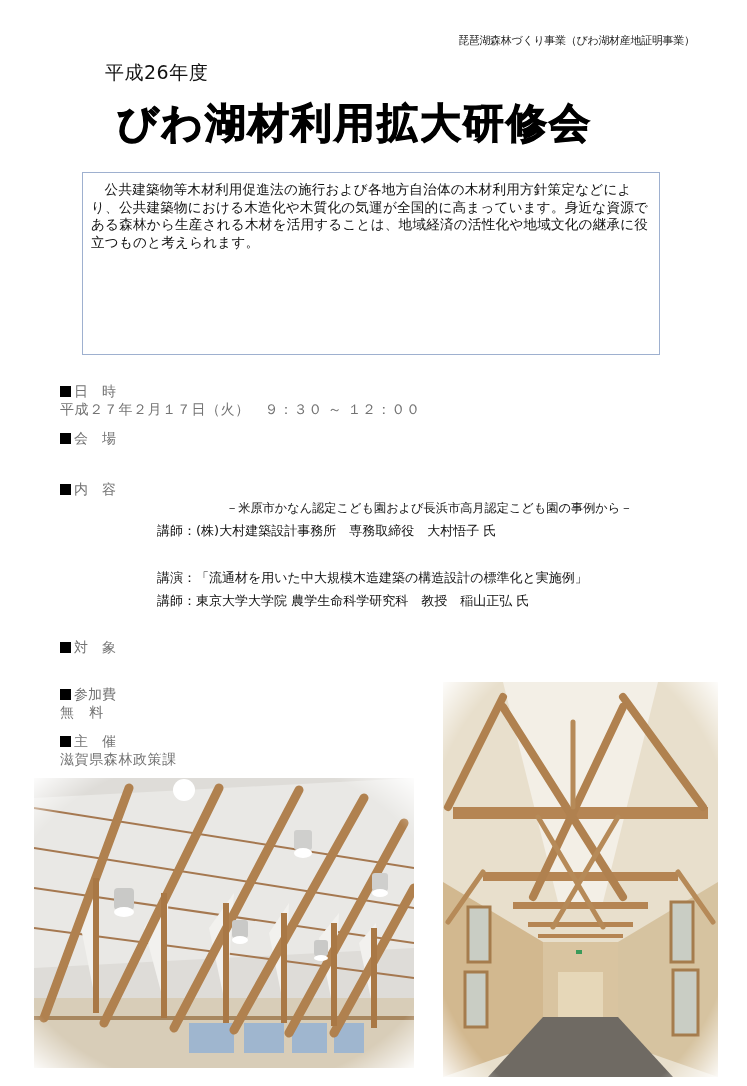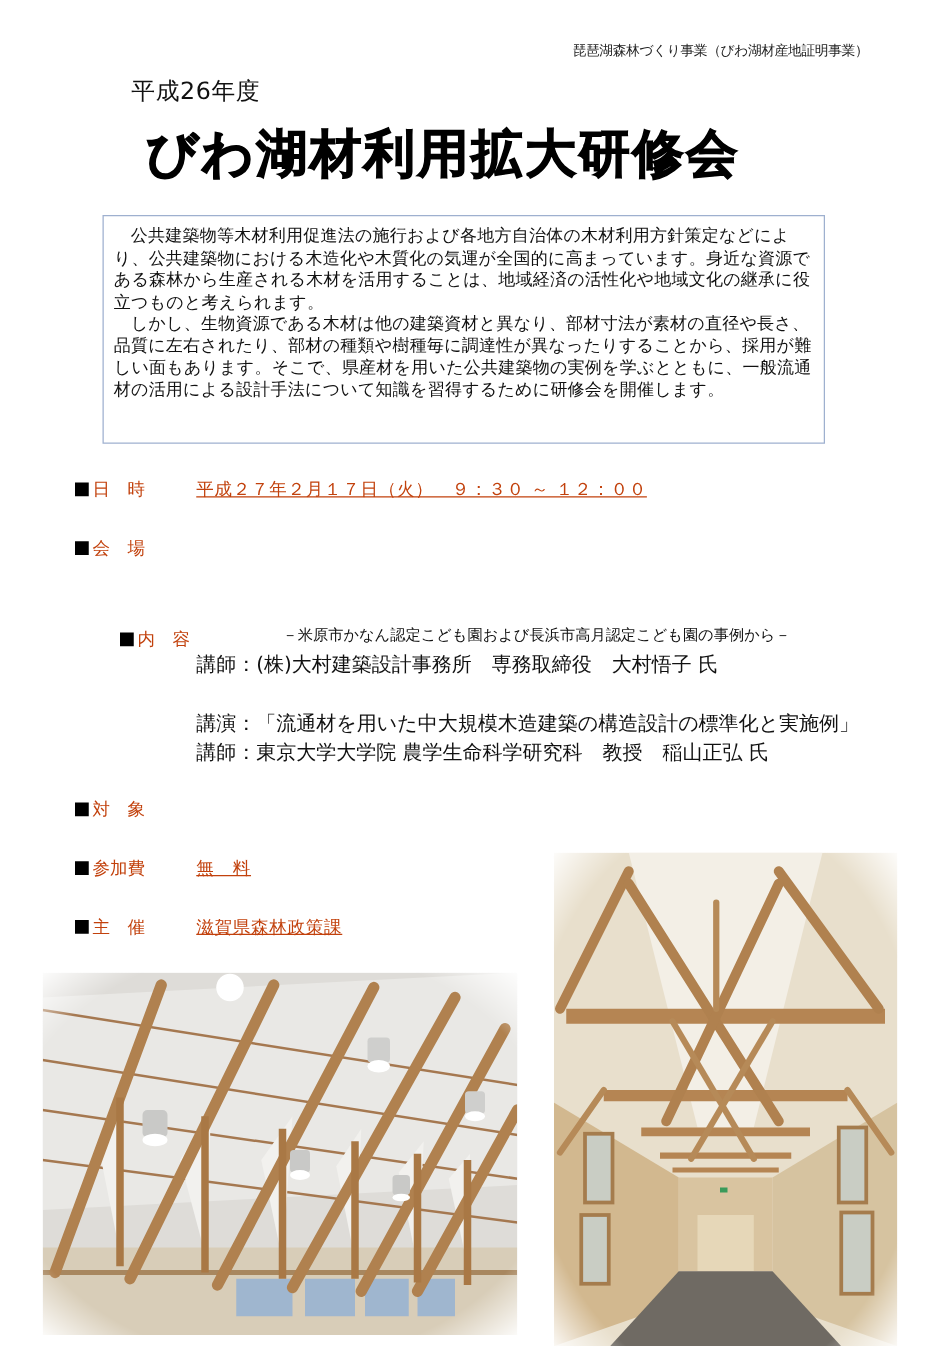--- a/index.html
+++ b/index.html
@@ -20,28 +20,28 @@
       font-size: 41px; font-weight: bold; color: #000; letter-spacing: 2px;
       -webkit-text-stroke: 1px #000;
     }
     .intro-box {
       position: absolute; top: 172px; left: 82px; width: 568px; height: 165px;
       border: 1.5px solid #9eb0cf; padding: 8px 0 8px 8px;
       font-size: 13.6px; line-height: 17.5px; color: #111; letter-spacing: 0.2px;
     }
     .intro-box p { margin: 0; text-indent: 1em; }
     .info-row {
-      position: absolute; left: 60px; font-size: 14px; color: #c2410c;
-      display: flex; white-space: nowrap;
+      position: absolute; left: 60px; font-size: 14px; color: #737373;
+      display: flex; white-space: nowrap; flex-direction: column;
     }
     .info-label { width: 97px; display: inline-block; letter-spacing: 0; }
     .info-label .sq { display: inline-block; width: 11px; height: 11px; background: #000; margin-right: 3px; vertical-align: -1px; }
-    .info-value { letter-spacing: 0.6px; text-decoration: underline; }
+    .info-value { letter-spacing: 0.6px; }
     .sub-line {
-      position: absolute; left: 157px; font-size: 16px; color: #111; white-space: nowrap;
+      position: absolute; left: 157px; font-size: 13px; color: #111; white-space: nowrap;
     }
     .subtitle-line {
       position: absolute; left: 226px; font-size: 12.2px; color: #111; white-space: nowrap;
     }
     .photo {
       position: absolute; overflow: hidden;
       -webkit-mask-image: radial-gradient(ellipse 72% 72% at 50% 50%, #000 80%, transparent 100%);
       mask-image: radial-gradient(ellipse 72% 72% at 50% 50%, #000 80%, transparent 100%);
     }
     .photo-left { left: 34px; top: 778px; width: 380px; height: 290px; background: #dcdad6; }
@@ -50,33 +50,32 @@
   </style>
 </head>
 <body>
 
 <div class="header-note">琵琶湖森林づくり事業（びわ湖材産地証明事業）</div>
 <div class="fiscal-year">平成26年度</div>
 <h1 class="main-title" style="margin:0;">びわ湖材利用拡大研修会</h1>
 
 <div class="intro-box">
   <p>公共建築物等木材利用促進法の施行および各地方自治体の木材利用方針策定などにより、公共建築物における木造化や木質化の気運が全国的に高まっています。身近な資源である森林から生産される木材を活用することは、地域経済の活性化や地域文化の継承に役立つものと考えられます。</p>
-  <p>しかし、生物資源である木材は他の建築資材と異なり、部材寸法が素材の直径や長さ、品質に左右されたり、部材の種類や樹種毎に調達性が異なったりすることから、採用が難しい面もあります。そこで、県産材を用いた公共建築物の実例を学ぶとともに、一般流通材の活用による設計手法について知識を習得するために研修会を開催します。</p>
 </div>
 
 <div class="info-row" style="top:383px;">
   <span class="info-label"><span class="sq"></span><span>日　時</span></span>
   <span class="info-value">平成２７年２月１７日（火）　９：３０ ～ １２：００</span>
 </div>
 
 <div class="info-row" style="top:430px;align-items:flex-end;">
   <span class="info-label"><span class="sq"></span><span>会　場</span></span>
 </div>
 
-<div class="info-row" style="top:503px;margin-left:36px;">
+<div class="info-row" style="top:481px;">
   <span class="info-label"><span class="sq"></span><span>内　容</span></span>
 </div>
 <div class="subtitle-line" style="top:500px;">－米原市かなん認定こども園および長浜市高月認定こども園の事例から－</div>
 <div class="sub-line" style="top:522px;">講師：(株)大村建築設計事務所　専務取締役　大村悟子 氏</div>
 
 <div class="sub-line" style="top:569px;">講演：「流通材を用いた中大規模木造建築の構造設計の標準化と実施例」</div>
 <div class="sub-line" style="top:592px;">講師：東京大学大学院 農学生命科学研究科　教授　稲山正弘 氏</div>
 
 <div class="info-row" style="top:639px;">
   <span class="info-label"><span class="sq"></span><span>対　象</span></span>

